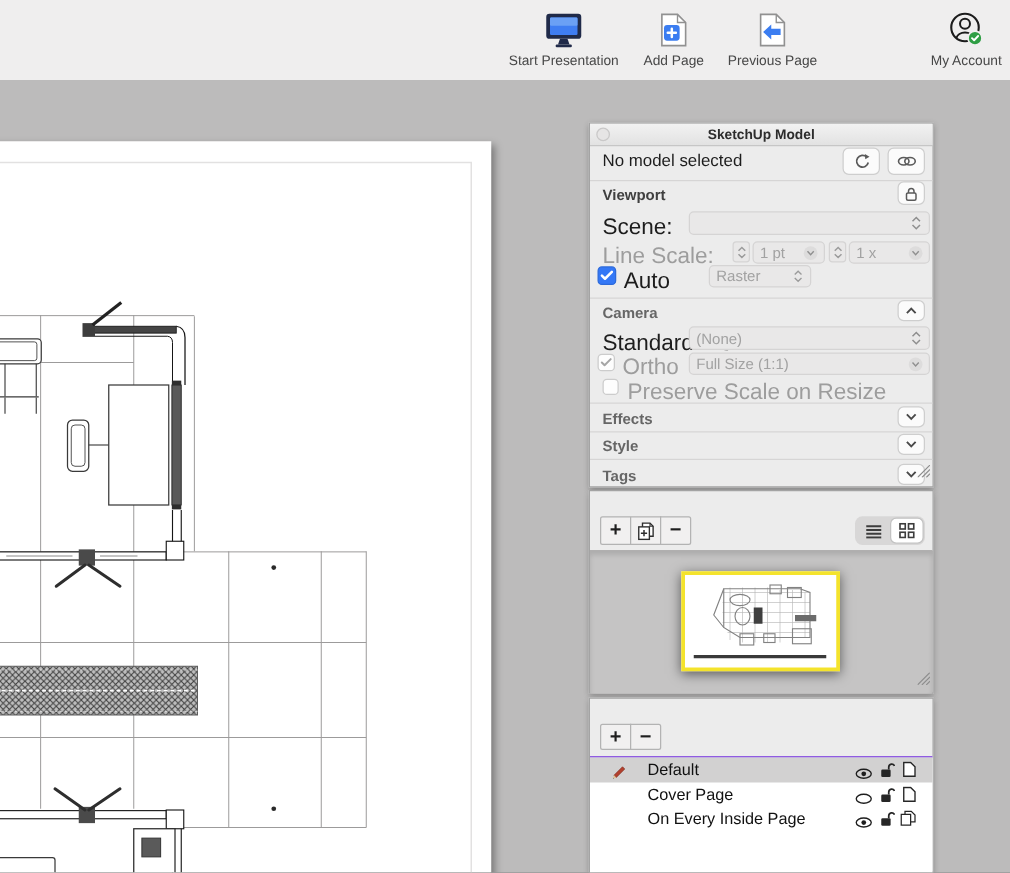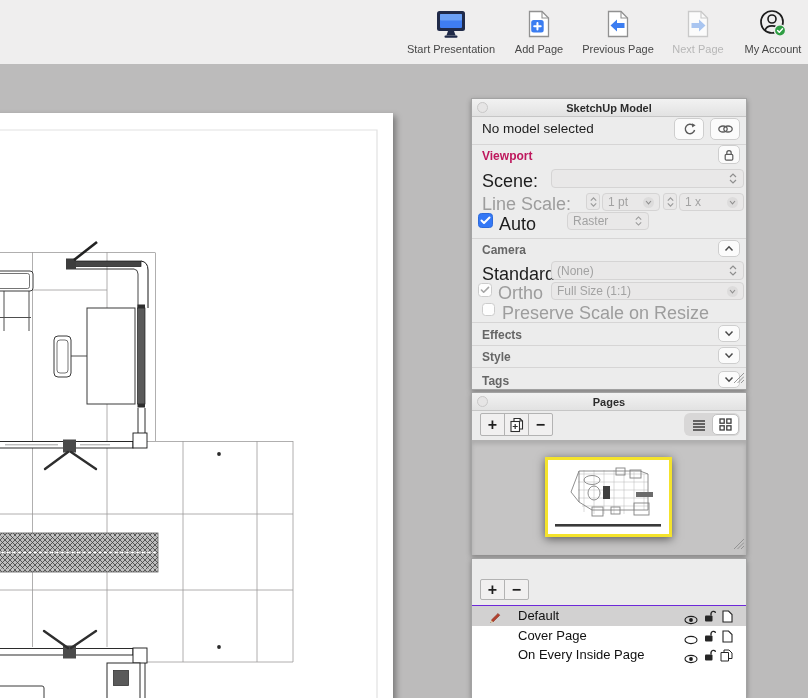--- a/index.html
+++ b/index.html
@@ -18,21 +18,21 @@
   
   .panel{position:absolute;left:471px;width:276px;background:#ececec;border:1px solid #a3a3a3;
          box-shadow:0 2px 5px rgba(0,0,0,0.3);box-sizing:border-box;}
   .phead{position:relative;height:17px;background:linear-gradient(#f2f2f2,#e2e2e2);
          border-bottom:1px solid #c6c6c6;display:flex;align-items:center;justify-content:center;}
   .phead .ptitle{font-size:11px;font-weight:600;color:#2c2c2c;}
   .pcircle{position:absolute;left:5px;top:3px;width:11px;height:11px;border-radius:50%;
            background:#e6e5e5;border:1px solid #c9c8c8;box-sizing:border-box;}
   .divider{position:absolute;left:0;width:100%;height:1px;background:#d6d5d5;}
   .seclabel{font-size:12px;font-weight:700;color:#666;}
-  .seclabel.dim{color:#be185d;}
+  .seclabel.dim{color:#404040;}
   .lbl{font-size:18px;color:#1d1d1d;white-space:nowrap;}
   .lbl.dim{color:#9d9d9d;}
   .wbtn{position:absolute;background:#fbfbfb;border:1px solid #cecece;border-radius:5px;
         display:flex;align-items:center;justify-content:center;box-sizing:border-box;}
   .field{position:absolute;background:#e9e8e8;border:1px solid #d5d4d4;border-radius:4px;
          display:flex;align-items:center;padding:0 5px;box-sizing:border-box;font-size:12px;color:#a2a2a2;}
   .dd-circle{width:11px;height:11px;border-radius:50%;background:#dddcdc;display:flex;
              align-items:center;justify-content:center;margin-left:auto;}
   .updown{margin-left:auto;display:flex;align-items:center;}
   .mini-stepper{position:absolute;width:14px;height:17px;background:#e9e8e8;border:1px solid #d5d4d4;
@@ -97,30 +97,20 @@
       <div class="ticon">
         <svg width="24" height="28" viewBox="0 0 24 28">
           <path d="M2.5 1.5 H15 L21.5 8 V26.5 H2.5 Z" fill="#ffffff" stroke="#919191" stroke-width="1.3"></path>
           <path d="M15 1.5 V8 H21.5" fill="none" stroke="#919191" stroke-width="1.1"></path>
           <path d="M4.5 15.5 L11 9.5 V13 H18.5 V18 H11 V21.5 Z" fill="#3b7df1"></path>
         </svg>
       </div>
       <div class="tool-label">Previous Page</div>
     </div>
 
-    <div class="tool-item" style="left:666px;width:64px;">
-      <div class="ticon">
-        <svg width="24" height="28" viewBox="0 0 24 28">
-          <path d="M2.5 1.5 H15 L21.5 8 V26.5 H2.5 Z" fill="#fbfbfb" stroke="#c9c9c9" stroke-width="1.3"></path>
-          <path d="M15 1.5 V8 H21.5" fill="none" stroke="#c9c9c9" stroke-width="1.1"></path>
-          <path d="M19.5 15.5 L13 9.5 V13 H5.5 V18 H13 V21.5 Z" fill="#a9c5f0"></path>
-        </svg>
-      </div>
-      <div class="tool-label disabled">Next Page</div>
-    </div>
 
     <div class="tool-item" style="left:738px;width:70px;">
       <div class="ticon">
         <svg width="30" height="30" viewBox="0 0 30 30">
           <circle cx="14" cy="13" r="11" fill="none" stroke="#1c1c1c" stroke-width="1.7"></circle>
           <circle cx="14" cy="10" r="4" fill="none" stroke="#1c1c1c" stroke-width="1.6"></circle>
           <path d="M7 21.5 a7.2 6 0 0 1 14 0" fill="none" stroke="#1c1c1c" stroke-width="1.6"></path>
           <circle cx="22" cy="21.5" r="5.6" fill="#2f9e44" stroke="#efeeee" stroke-width="1.4"></circle>
           <path d="M19.6 21.5 l1.7 1.7 l3.2 -3.4" fill="none" stroke="#ffffff" stroke-width="1.5" stroke-linecap="round" stroke-linejoin="round"></path>
         </svg>
@@ -345,24 +335,20 @@
         </svg>
     </div>
     <div class="grip">
       <svg width="10" height="10" viewBox="0 0 10 10">
           <path d="M0 10 L10 0 M3.5 10 L10 3.5 M7 10 L10 7" stroke="#8d8d8d" stroke-width="0.9"></path>
         </svg>
     </div>
   </div>
 
   <div class="panel" style="top:392px;height:163px;">
-    <div class="phead">
-      <span class="pcircle"></span>
-      <span class="ptitle">Pages</span>
-    </div>
 
     <div class="abs" style="left:8px;top:20px;display:flex;">
       <div class="tbtn first">
         <span class="glyph">+</span>
       </div>
       <div class="tbtn">
         <svg width="16" height="16" viewBox="0 0 16 16">
           <path d="M5 1.5 H11 L13.5 4 V12 H5 Z" fill="#ffffff" stroke="#2e2e2e" stroke-width="1.1"></path>
           <path d="M11 1.5 V4 H13.5" fill="none" stroke="#2e2e2e" stroke-width="0.9"></path>
           <rect x="2" y="4.5" width="8.5" height="10" fill="#ffffff" stroke="#2e2e2e" stroke-width="1.1"></rect>

